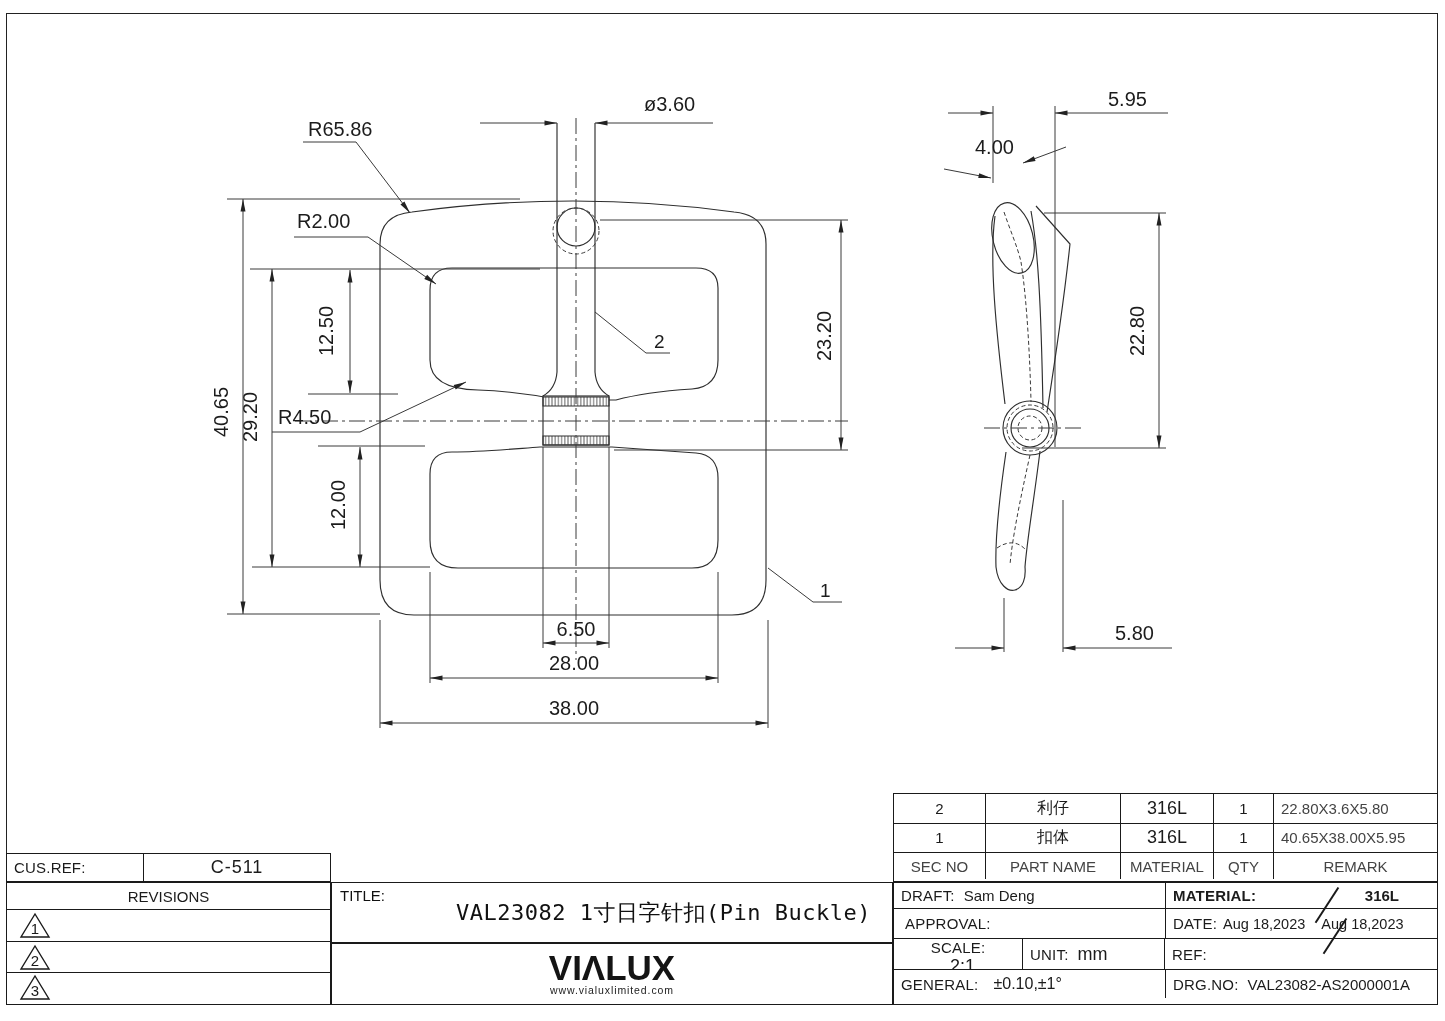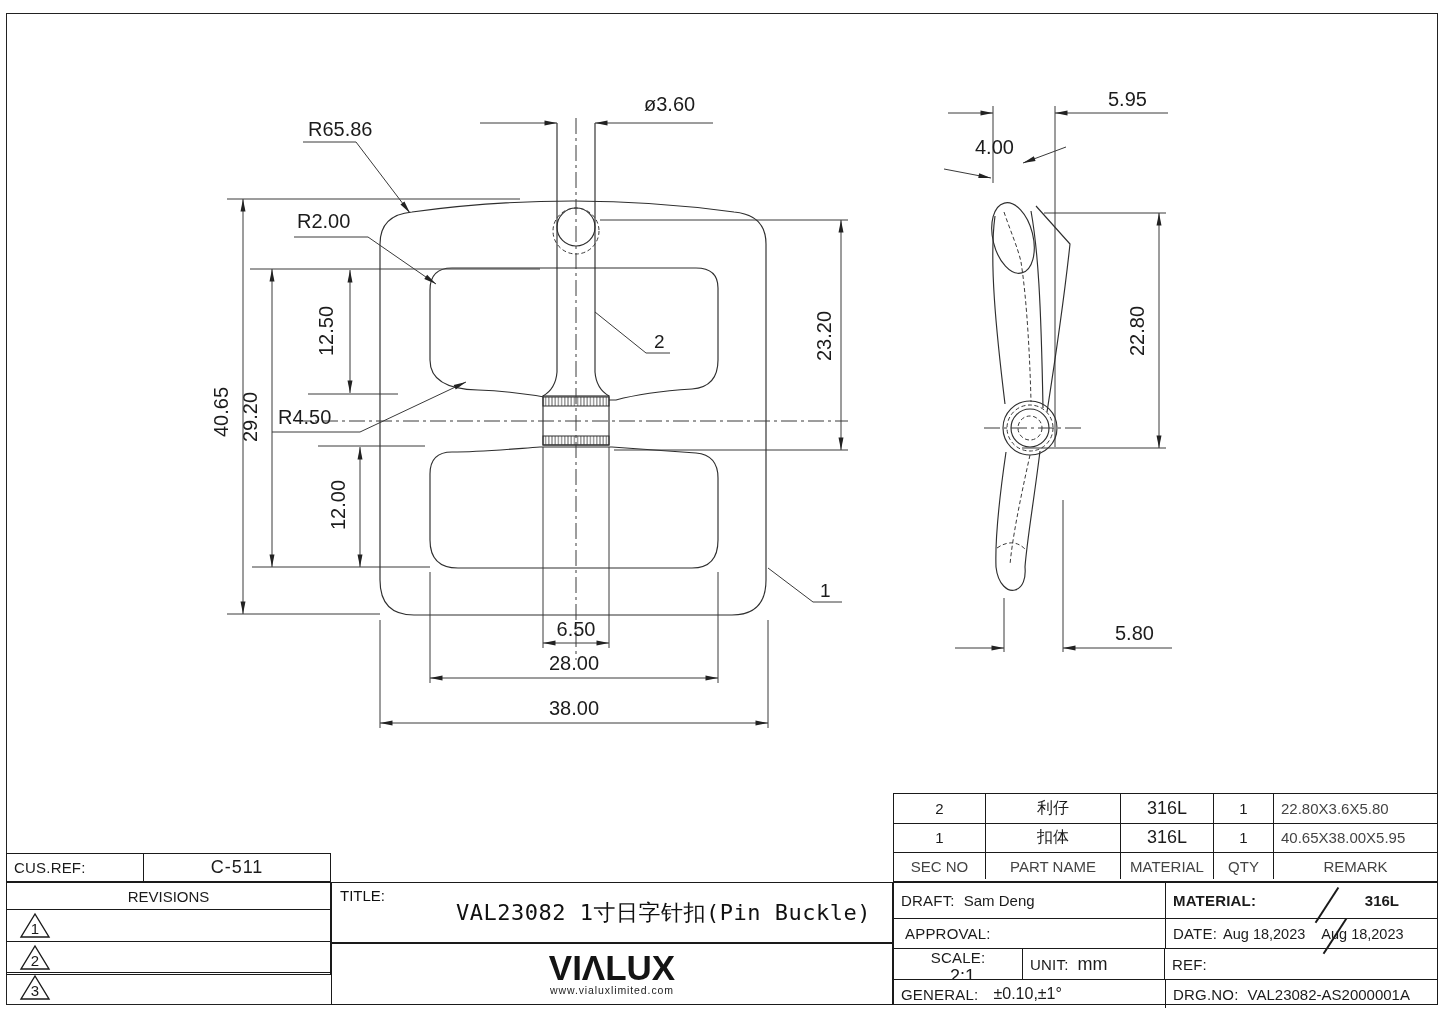--- a/index.html
+++ b/index.html
@@ -236,21 +236,21 @@
   </div>
 </div>
 
 <div class="abs blk" style="left:6px;top:853px;width:325px;height:29px;">
   <div class="row" style="height:100%;">
     <div class="cell br lbl" style="width:137px;">CUS.REF:</div>
     <div class="cell ctr big" style="flex:1;letter-spacing:1px;">C-511</div>
   </div>
 </div>
 
-<div class="abs blk" style="left:6px;top:882px;width:325px;height:93px;">
+<div class="abs blk" style="left:6px;top:882px;width:325px;height:123px;">
   <div class="cell bb ctr" style="height:27px;">REVISIONS</div>
   <div class="tri-row bb" style="height:32px;">
     <span class="tri">
       <svg width="32" height="27" viewBox="0 0 32 27">
           <path d="M16,2 L30,25 H2 Z" fill="none" stroke="#1a1a1a" stroke-width="1.4"></path>
           <text x="16" y="22" text-anchor="middle" font-size="15" fill="#1a1a1a">1</text>
         </svg>
     </span>
   </div>
   <div class="tri-row bb" style="height:31px;">
@@ -275,21 +275,21 @@
   <span id="title-label">TITLE:</span>
   <div id="title-text">VAL23082  1寸日字针扣(Pin Buckle)</div>
 </div>
 
 <div class="abs blk" id="logo-cell">
   <div id="logo-text">VIΛLUX</div>
   <div id="logo-url">www.vialuxlimited.com</div>
 </div>
 
 <div class="abs blk" style="left:893px;top:882px;width:545px;height:123px;">
-  <div class="row bb" style="height:36px;">
+  <div class="row bb" style="height:26px;">
     <div class="cell br" style="width:272px;">
       <span class="lbl">DRAFT:</span>
       <span class="val">Sam Deng</span>
     </div>
     <div class="cell" style="flex:1;position:relative;font-weight:bold;">
       <span class="lbl">MATERIAL:</span>
       <span style="position:absolute;right:38px;">316L</span>
     </div>
   </div>
   <div class="row bb" style="height:30px;">

